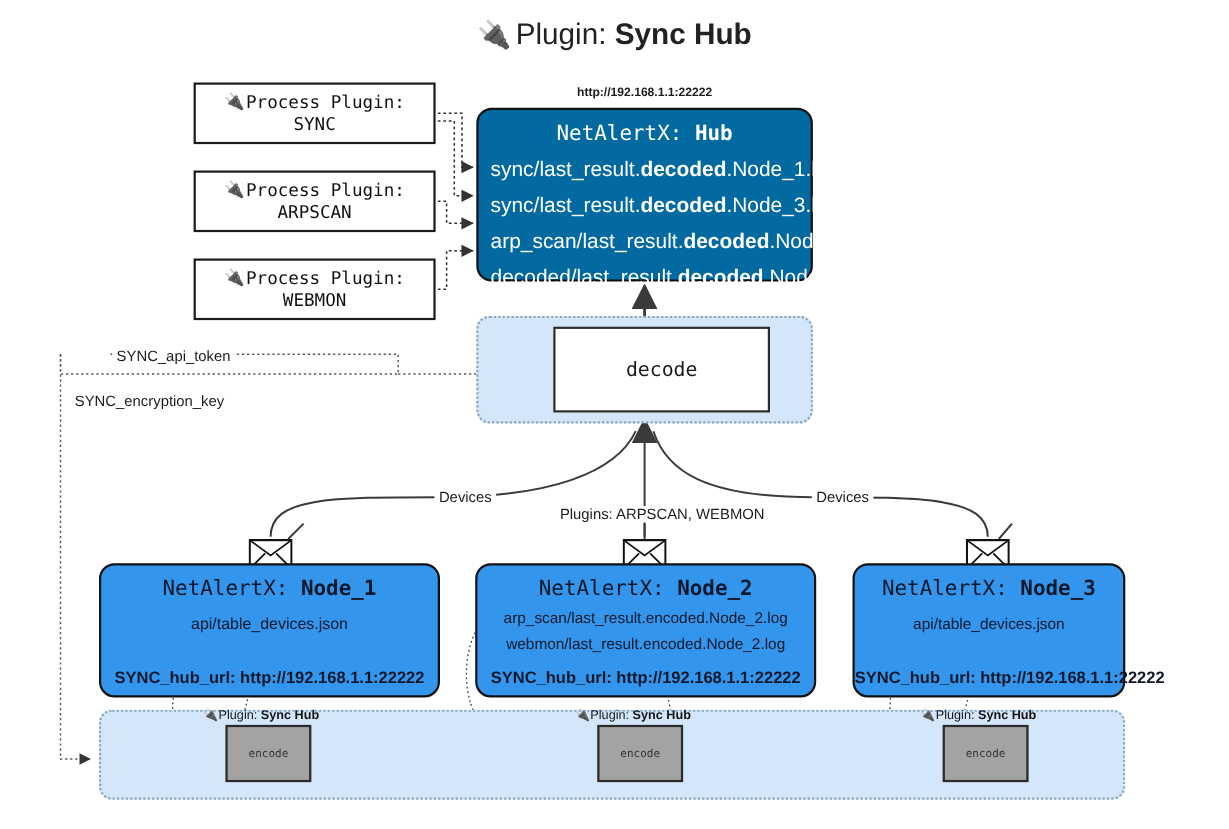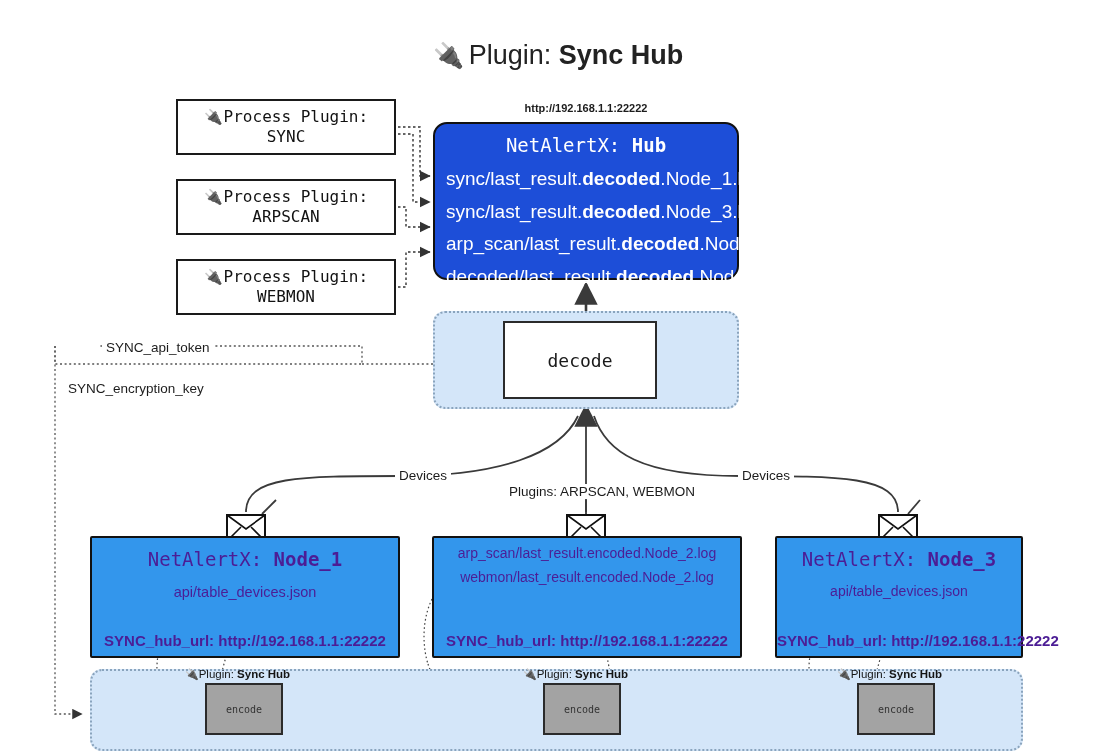--- a/index.html
+++ b/index.html
@@ -6,21 +6,21 @@
   html, body {
     margin: 0; padding: 0;
     background: #ffffff;
   }
   body {
     width: 1117px; height: 754px;
     position: relative;
     font-family: "Liberation Sans", sans-serif;
     overflow: hidden;
   }
-  #stage { position: absolute; inset: 0; margin-top: 24px; }
+  #stage { position: absolute; inset: 0; }
 
   
   #wires { position: absolute; left:0; top:0; width:1117px; height:754px; }
 
   
   .title {
     position: absolute;
     left: 0; right: 0; top: 16px;
     text-align: center;
     font-size: 27px;
@@ -58,21 +58,21 @@
     text-align: center;
     font-size: 11px; font-weight: bold;
     color: #1c1c1c;
   }
 
   
   #hub {
     position: absolute;
     left: 433px; top: 98px;
     width: 306px; height: 158px;
-    background: #1d4ed8;
+    background: #0369a1;
     border: 2px solid #111111;
     border-radius: 14px;
     padding-top: 10px;
   }
   #hub .hub-title {
     font-family: "DejaVu Sans Mono", monospace;
     font-size: 19px;
     color: #ffffff;
     text-align: center;
     margin-bottom: 7px;
@@ -92,21 +92,21 @@
     position: absolute;
     left: 433px; top: 287px;
     width: 306px; height: 98px;
     background: #d4e6f9;
     border: 2px dotted #8aa4bd;
     border-radius: 12px;
   }
   #decode-box {
     position: absolute;
     left: 503px; top: 297px;
-    width: 154px; height: 78px;
+    width: 197px; height: 78px;
     background: #ffffff;
     border: 2px solid #2b2b2b;
     display: flex; align-items: center; justify-content: center;
     font-family: "DejaVu Sans Mono", monospace;
     font-size: 18px;
     color: #1a1a1a;
   }
 
   
   .wire-label {
@@ -121,22 +121,22 @@
   #lbl-enckey  { left:  64px; top: 357px; }
   #lbl-dev-l   { left: 395px; top: 444px; }
   #lbl-dev-r   { left: 738px; top: 444px; }
   #lbl-plugins { left: 505px; top: 460px; }
 
   
   .node {
     position: absolute;
     background: #3396ec;
     border: 2px solid #111111;
-    border-radius: 2px;
-    color: #4c1d95;
+    border-radius: 14px;
+    color: #0f172a;
   }
   .node .n-title {
     font-family: "DejaVu Sans Mono", monospace;
     font-size: 19px;
     text-align: center;
     margin-top: 10px;
   }
   .node .n-title .b { font-weight: bold; }
   .node .n-body { margin-top: 10px; text-align: center; }
   .node .n-line { font-size: 14.5px; line-height: 1.7; white-space: nowrap; }
@@ -327,20 +327,23 @@
     <div class="n-title">
       <span>NetAlertX: </span><span class="b">Node_1</span>
     </div>
     <div class="n-body">
       <div class="n-line">api/table_devices.json</div>
     </div>
     <div class="n-foot">SYNC_hub_url: http://192.168.1.1:22222</div>
   </div>
 
   <div class="node" id="node2">
+    <div class="n-title">
+      <span>NetAlertX: </span><span class="b">Node_2</span>
+    </div>
     <div class="n-body">
       <div class="n-line">arp_scan/last_result.encoded.Node_2.log</div>
       <div class="n-line">webmon/last_result.encoded.Node_2.log</div>
     </div>
     <div class="n-foot">SYNC_hub_url: http://192.168.1.1:22222</div>
   </div>
 
   <div class="node" id="node3">
     <div class="n-title">
       <span>NetAlertX: </span><span class="b">Node_3</span>

